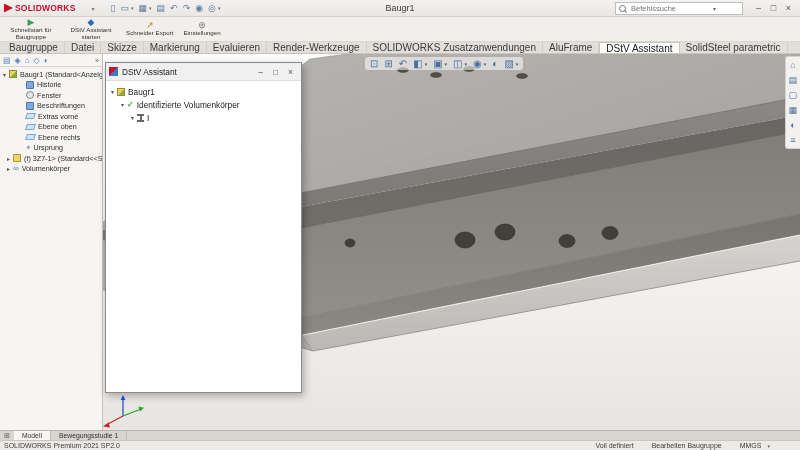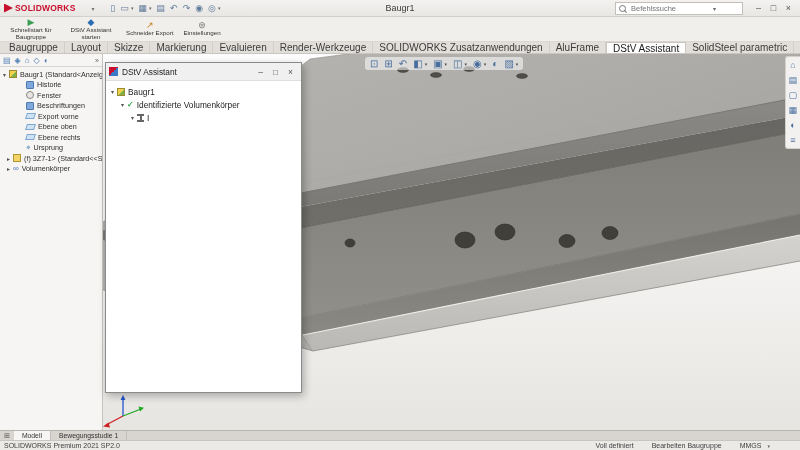--- a/index.html
+++ b/index.html
@@ -154,21 +154,21 @@
       <span class="rl">Schneider Export</span>
     </div>
     <div class="rbtn">
       <span class="ri" style="color:#7a7a7a">⊛</span>
       <span class="rl">Einstellungen</span>
     </div>
   </div>
 
   <div class="tabstrip">
     <div class="tab">Baugruppe</div>
-    <div class="tab">Layout</div>
+    <div class="tab">Datei</div>
     <div class="tab">Skizze</div>
     <div class="tab">Markierung</div>
     <div class="tab">Evaluieren</div>
     <div class="tab">Render-Werkzeuge</div>
     <div class="tab">SOLIDWORKS Zusatzanwendungen</div>
     <div class="tab">AluFrame</div>
     <div class="tab active">DStV Assistant</div>
     <div class="tab">SolidSteel parametric</div>
   </div>
 
@@ -194,21 +194,21 @@
       <div class="trow">
         <span class="ic ic-sensor"></span>
         <span>Fenster</span>
       </div>
       <div class="trow">
         <span class="ic ic-folder"></span>
         <span>Beschriftungen</span>
       </div>
       <div class="trow">
         <span class="ic ic-plane"></span>
-        <span>Export vorne</span>
+        <span>Extras vorne</span>
       </div>
       <div class="trow">
         <span class="ic ic-plane"></span>
         <span>Ebene oben</span>
       </div>
       <div class="trow">
         <span class="ic ic-plane"></span>
         <span>Ebene rechts</span>
       </div>
       <div class="trow">

